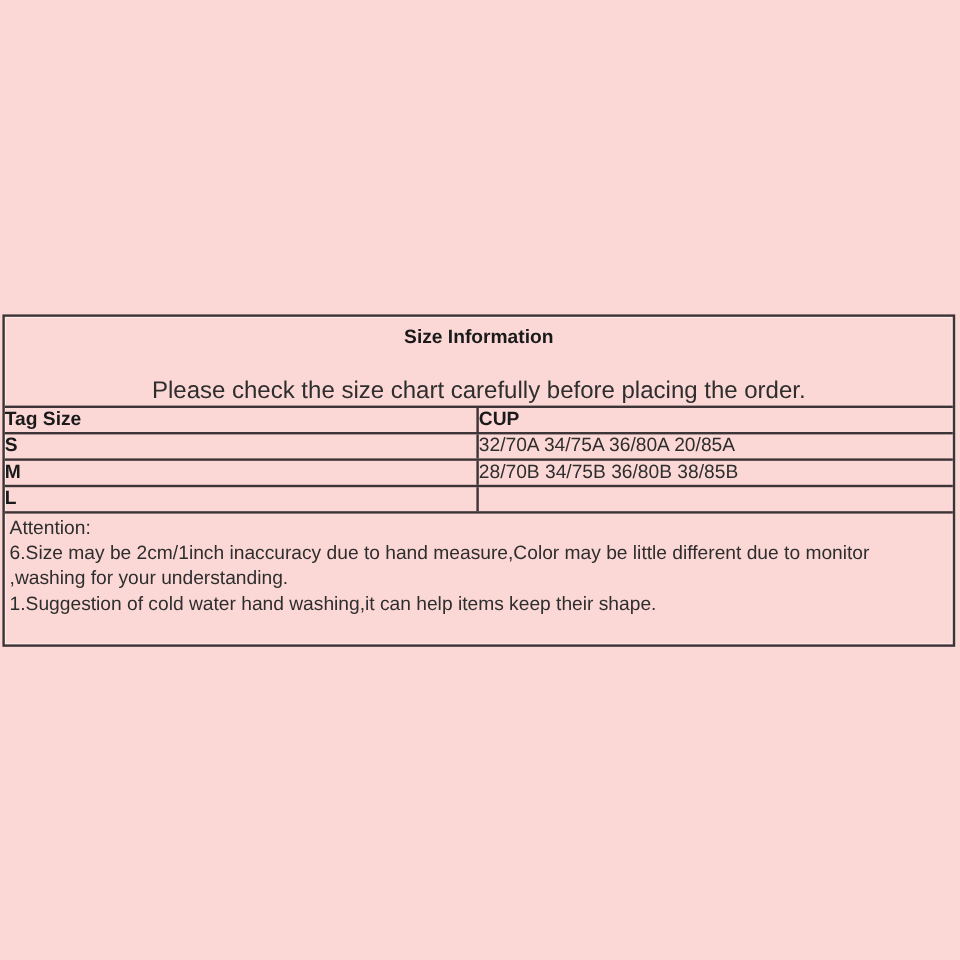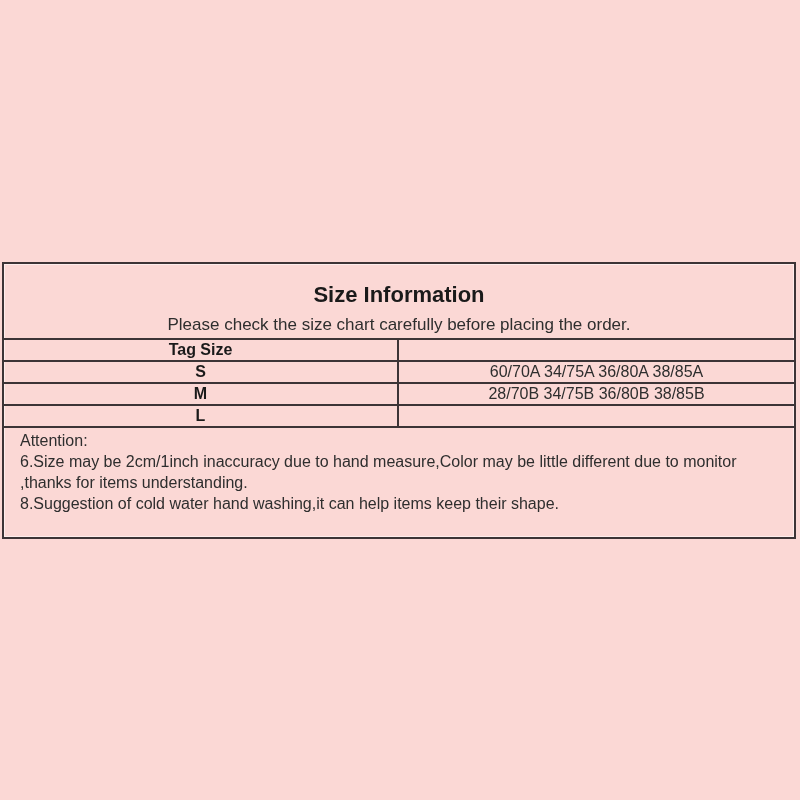--- a/index.html
+++ b/index.html
@@ -25,95 +25,95 @@
     border:2px solid var(--border);
     box-shadow:inset 0 0 0 1px rgba(255,255,255,0.55);
     display:flex;
     flex-direction:column;
   }
   .title-section{
     height:74px;
     text-align:center;
   }
   .title{
-    margin-top:17px;
-    font-size:22px;
+    margin-top:4px;
+    font-size:16px;
     line-height:28px;
     font-weight:bold;
     color:var(--text-bold);
   }
   .subtitle{
-    margin-top:4px;
-    font-size:17px;
+    margin-top:18px;
+    font-size:20px;
     line-height:24px;
     color:var(--text);
   }
   .row{
     display:flex;
     border-top:2px solid var(--border);
     height:22px;
   }
   .cell{
     height:20px;
     line-height:20px;
-    text-align:center;
     font-size:16px;
     overflow:hidden;
     white-space:nowrap;
   }
   .cell.left{
     width:50%;
     border-right:2px solid var(--border);
   }
   .cell.right{
     flex:1;
   }
   .bold{
     font-weight:bold;
     color:var(--text-bold);
   }
   .attention-section{
     border-top:2px solid var(--border);
     flex:1;
-    padding:2px 16px;
+    padding:2px 4px;
     font-size:16px;
     line-height:21px;
     text-align:left;
     color:var(--text);
   }
 </style>
 </head>
 <body>
 
 <div class="panel">
 
   <div class="title-section">
     <div class="title">Size Information</div>
     <div class="subtitle">Please check the size chart carefully before placing the order.</div>
   </div>
 
   <div class="row">
     <div class="cell left bold">Tag Size</div>
+    <div class="cell right bold">CUP</div>
   </div>
 
   <div class="row">
     <div class="cell left bold">S</div>
-    <div class="cell right">60/70A 34/75A 36/80A 38/85A</div>
+    <div class="cell right">32/70A 34/75A 36/80A 20/85A</div>
   </div>
 
   <div class="row">
     <div class="cell left bold">M</div>
     <div class="cell right">28/70B 34/75B 36/80B 38/85B</div>
   </div>
 
   <div class="row">
     <div class="cell left bold">L</div>
   </div>
 
 
   <div class="attention-section">
     <div>Attention:</div>
     <div>6.Size may be 2cm/1inch inaccuracy due to hand measure,Color may be little different due to monitor</div>
-    <div>,thanks for items understanding.</div>
-    <div>8.Suggestion of cold water hand washing,it can help items keep their shape.</div>
+    <div>,washing for your understanding.</div>
+    <div>1.Suggestion of cold water hand washing,it can help items keep their shape.</div>
   </div>
 
 </div>
 
 </body></html>

